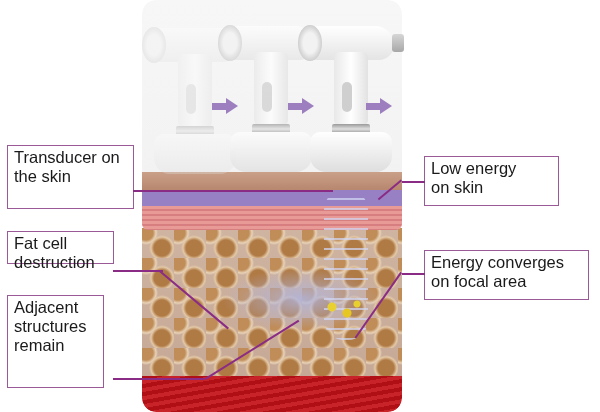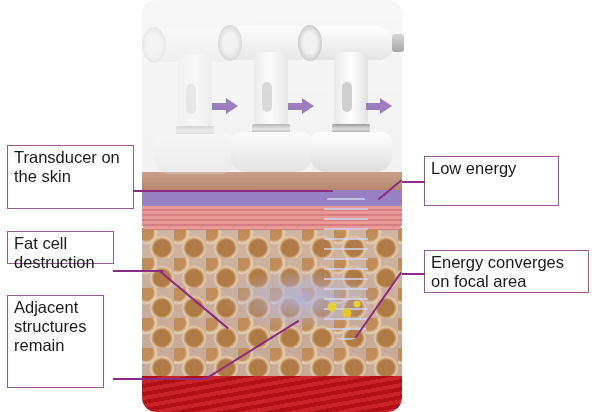--- a/index.html
+++ b/index.html
@@ -111,22 +111,23 @@
 <div class="label" style="left:7px; top:295px; width:97px; height:93px;">
   <div>Adjacent</div>
   <div>structures</div>
   <div>remain</div>
 </div>
 <div class="line" style="left:113px; top:378px; width:92px;"></div>
 <div class="line" style="left:205px; top:378px; width:110px; transform-origin:0 0; transform:rotate(-32deg);"></div>
 
 <div class="label" style="left:424px; top:156px; width:135px; height:50px;">
   <div>Low energy</div>
+  <div>on skin</div>
 </div>
 <div class="line" style="left:402px; top:181px; width:23px;"></div>
 <div class="line" style="left:402px; top:181px; width:30px; transform-origin:0 0; transform:rotate(140deg);"></div>
 
-<div class="label" style="left:424px; top:250px; width:165px; height:43px;">
+<div class="label" style="left:424px; top:250px; width:165px; height:50px;">
   <div>Energy converges</div>
   <div>on focal area</div>
 </div>
 <div class="line" style="left:402px; top:273px; width:23px;"></div>
 <div class="line" style="left:402px; top:273px; width:80px; transform-origin:0 0; transform:rotate(125deg);"></div>
 
 </body></html>

